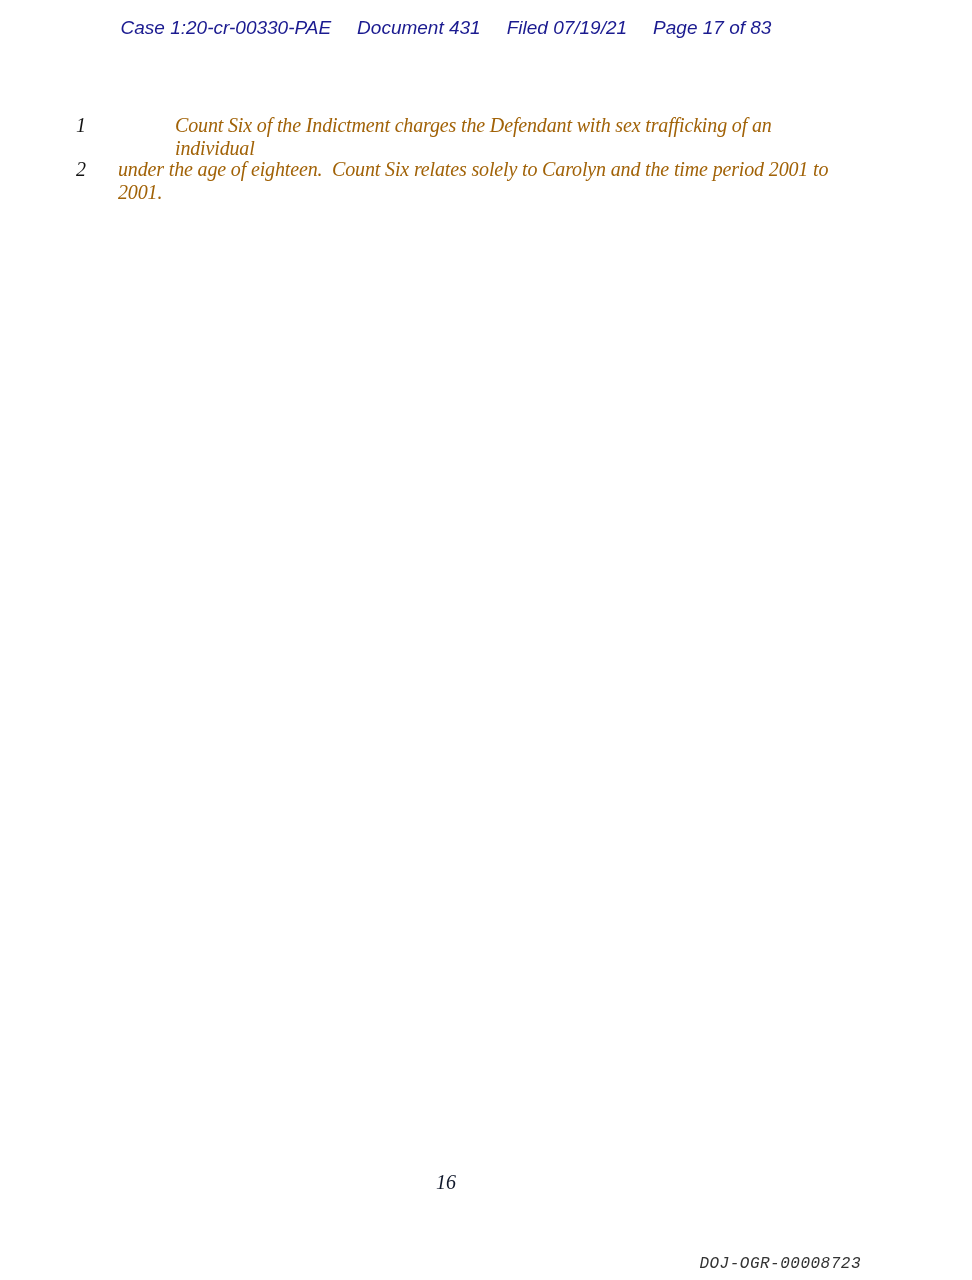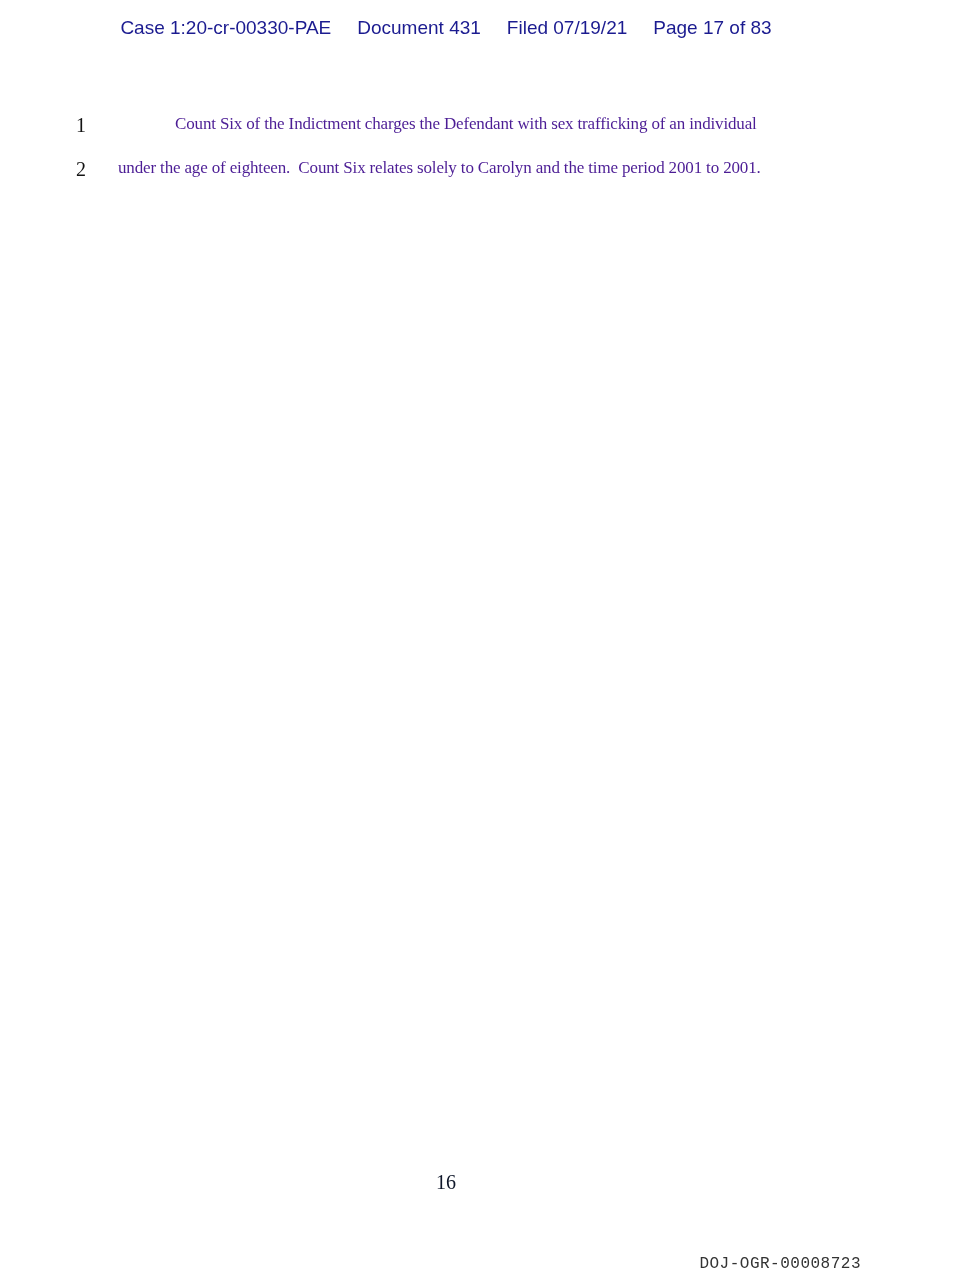--- a/index.html
+++ b/index.html
@@ -8,20 +8,21 @@
     background: #ffffff;
   }
   .page {
     position: relative;
     width: 892px;
     height: 1280px;
     background: #ffffff;
     overflow: hidden;
     font-family: "Liberation Serif", serif;
     color: #131313;
+    font-style: italic;
   }
   .header {
     position: absolute;
     top: 17px;
     left: 0;
     right: 0;
     display: flex;
     justify-content: center;
     gap: 26px;
     font-family: "Liberation Sans", sans-serif;
@@ -42,22 +43,22 @@
     left: 76px;
     width: 20px;
     text-align: left;
     font-size: 20px;
     color: #131313;
   }
   .line-text {
     position: absolute;
     left: 118px;
     right: 60px;
-    font-size: 17px;
-    color: #4c1d95;
+    font-size: 20px;
+    color: #a16207;
     white-space: pre-wrap;
     letter-spacing: -0.15px;
   }
   .line-1 .line-text {
     left: 175px; 
   }
   .page-number {
     position: absolute;
     top: 1171px;
     left: 0;

